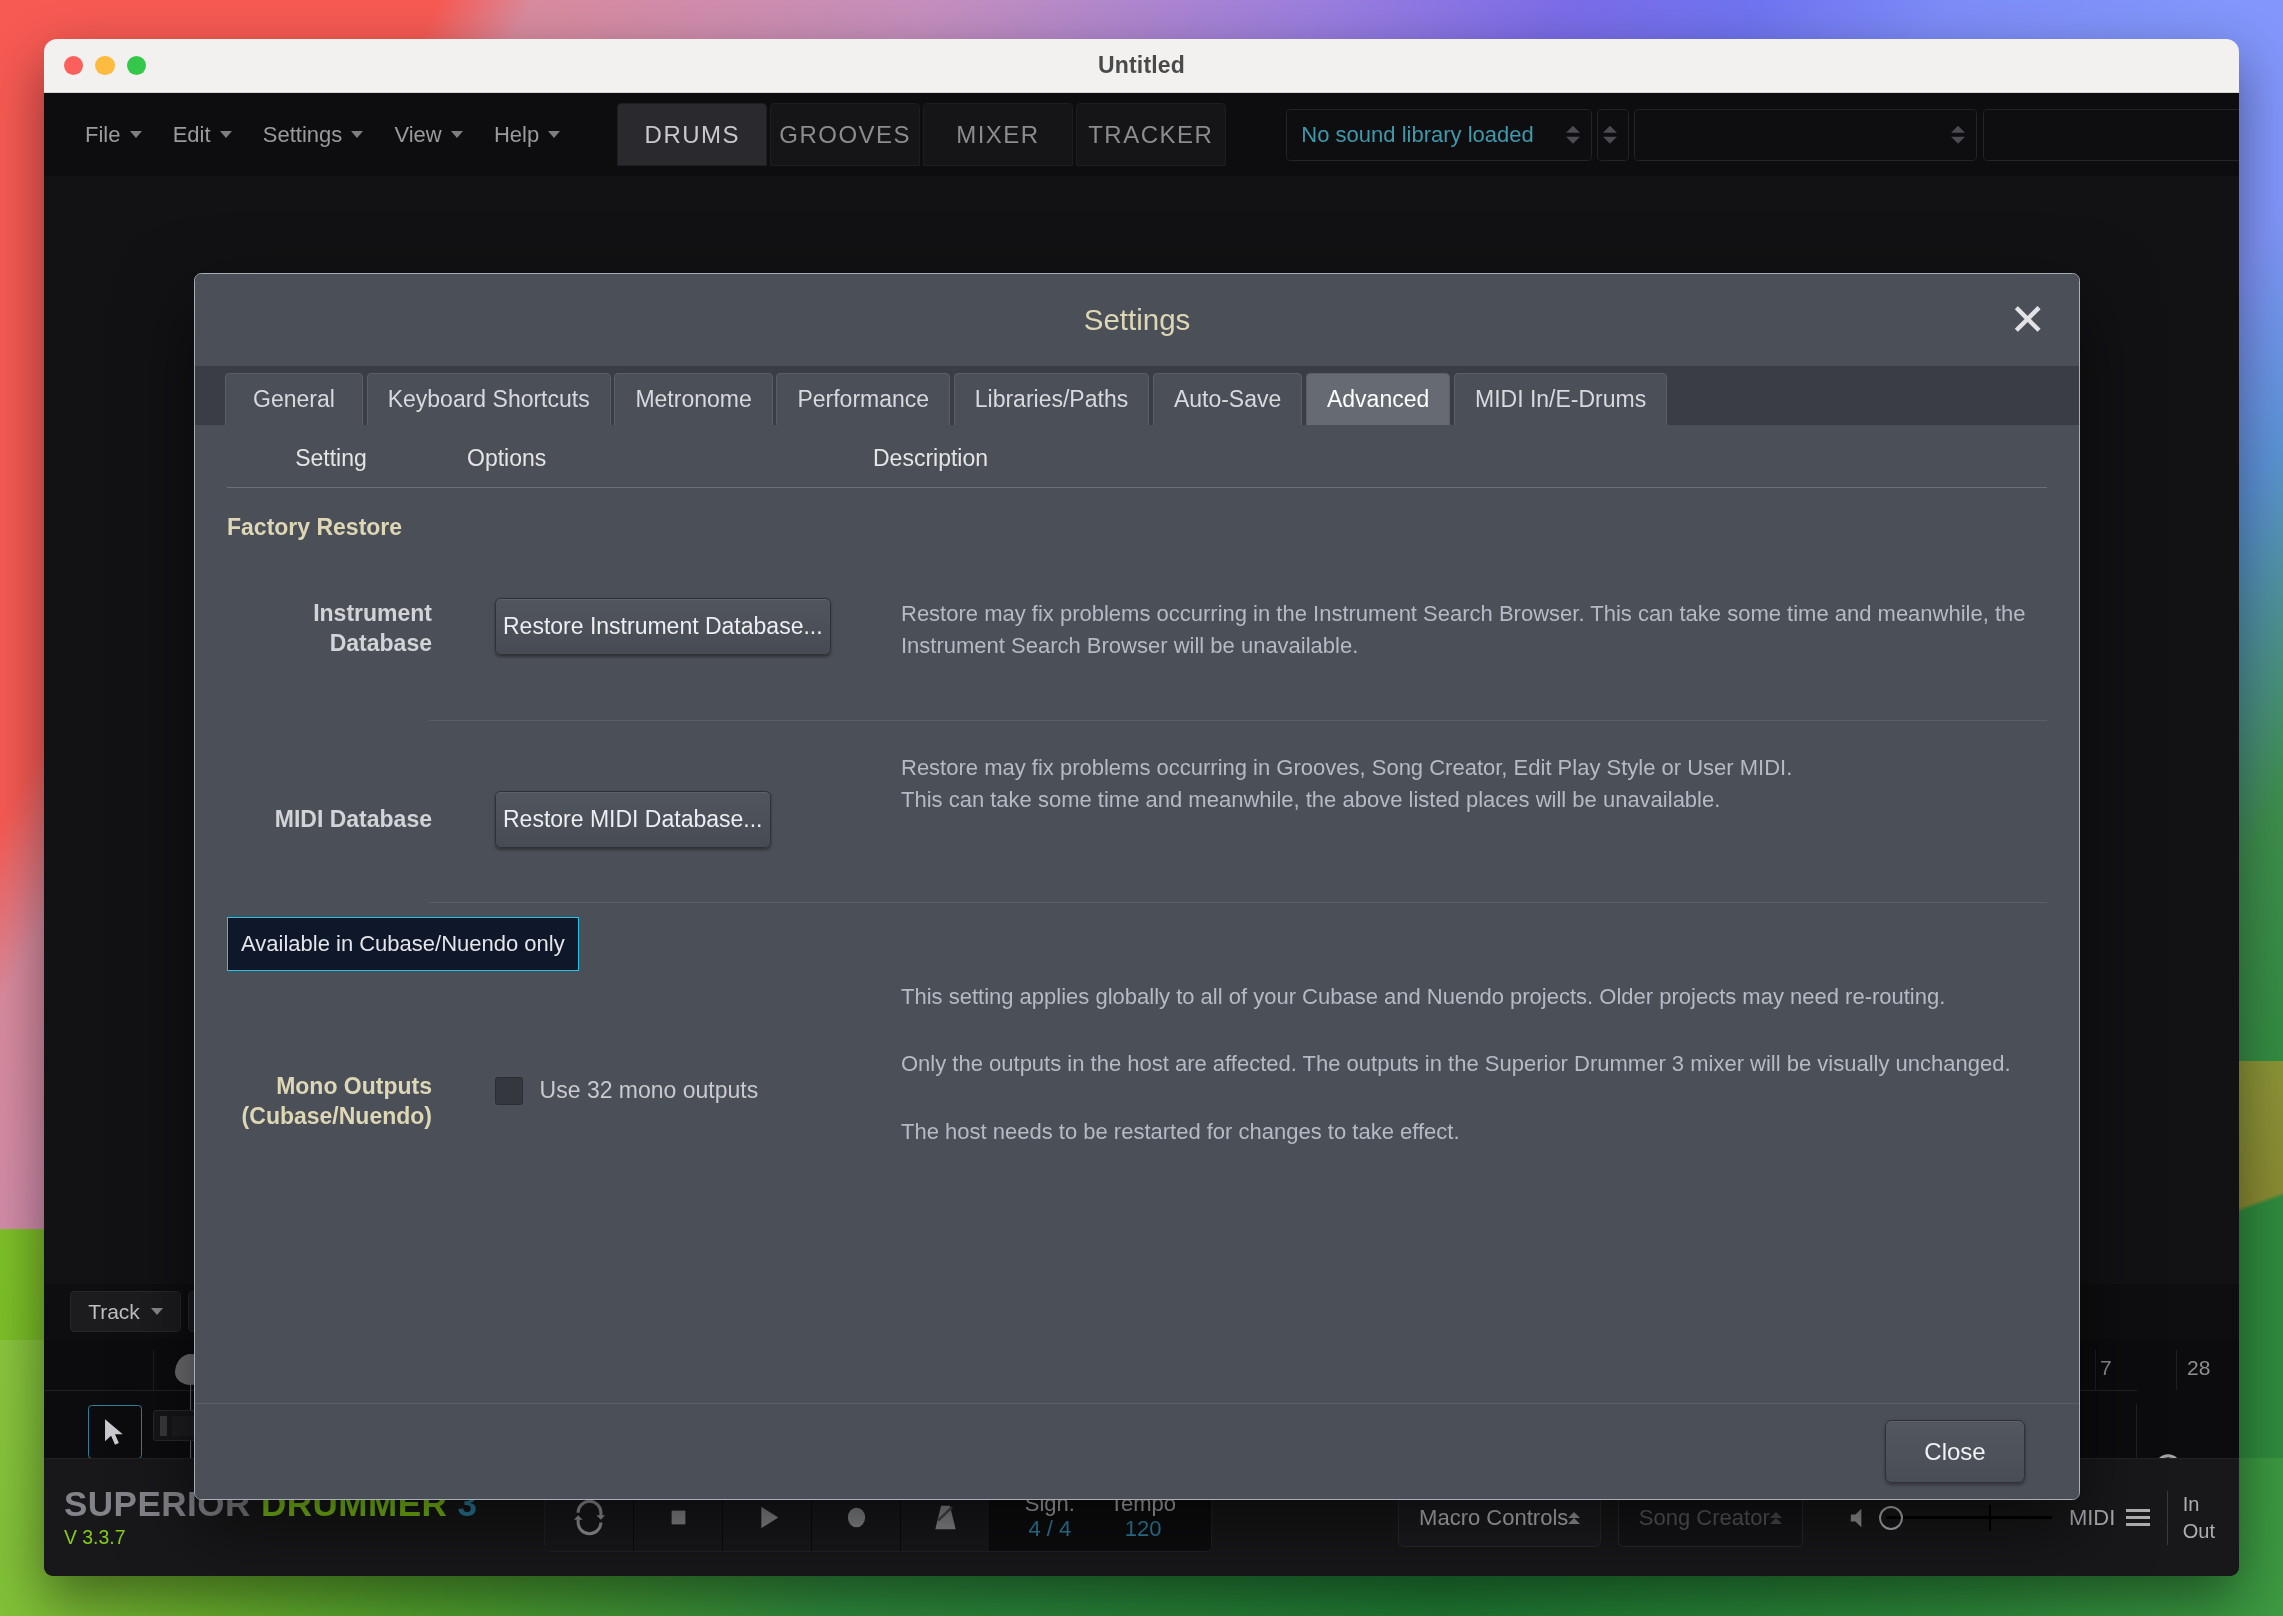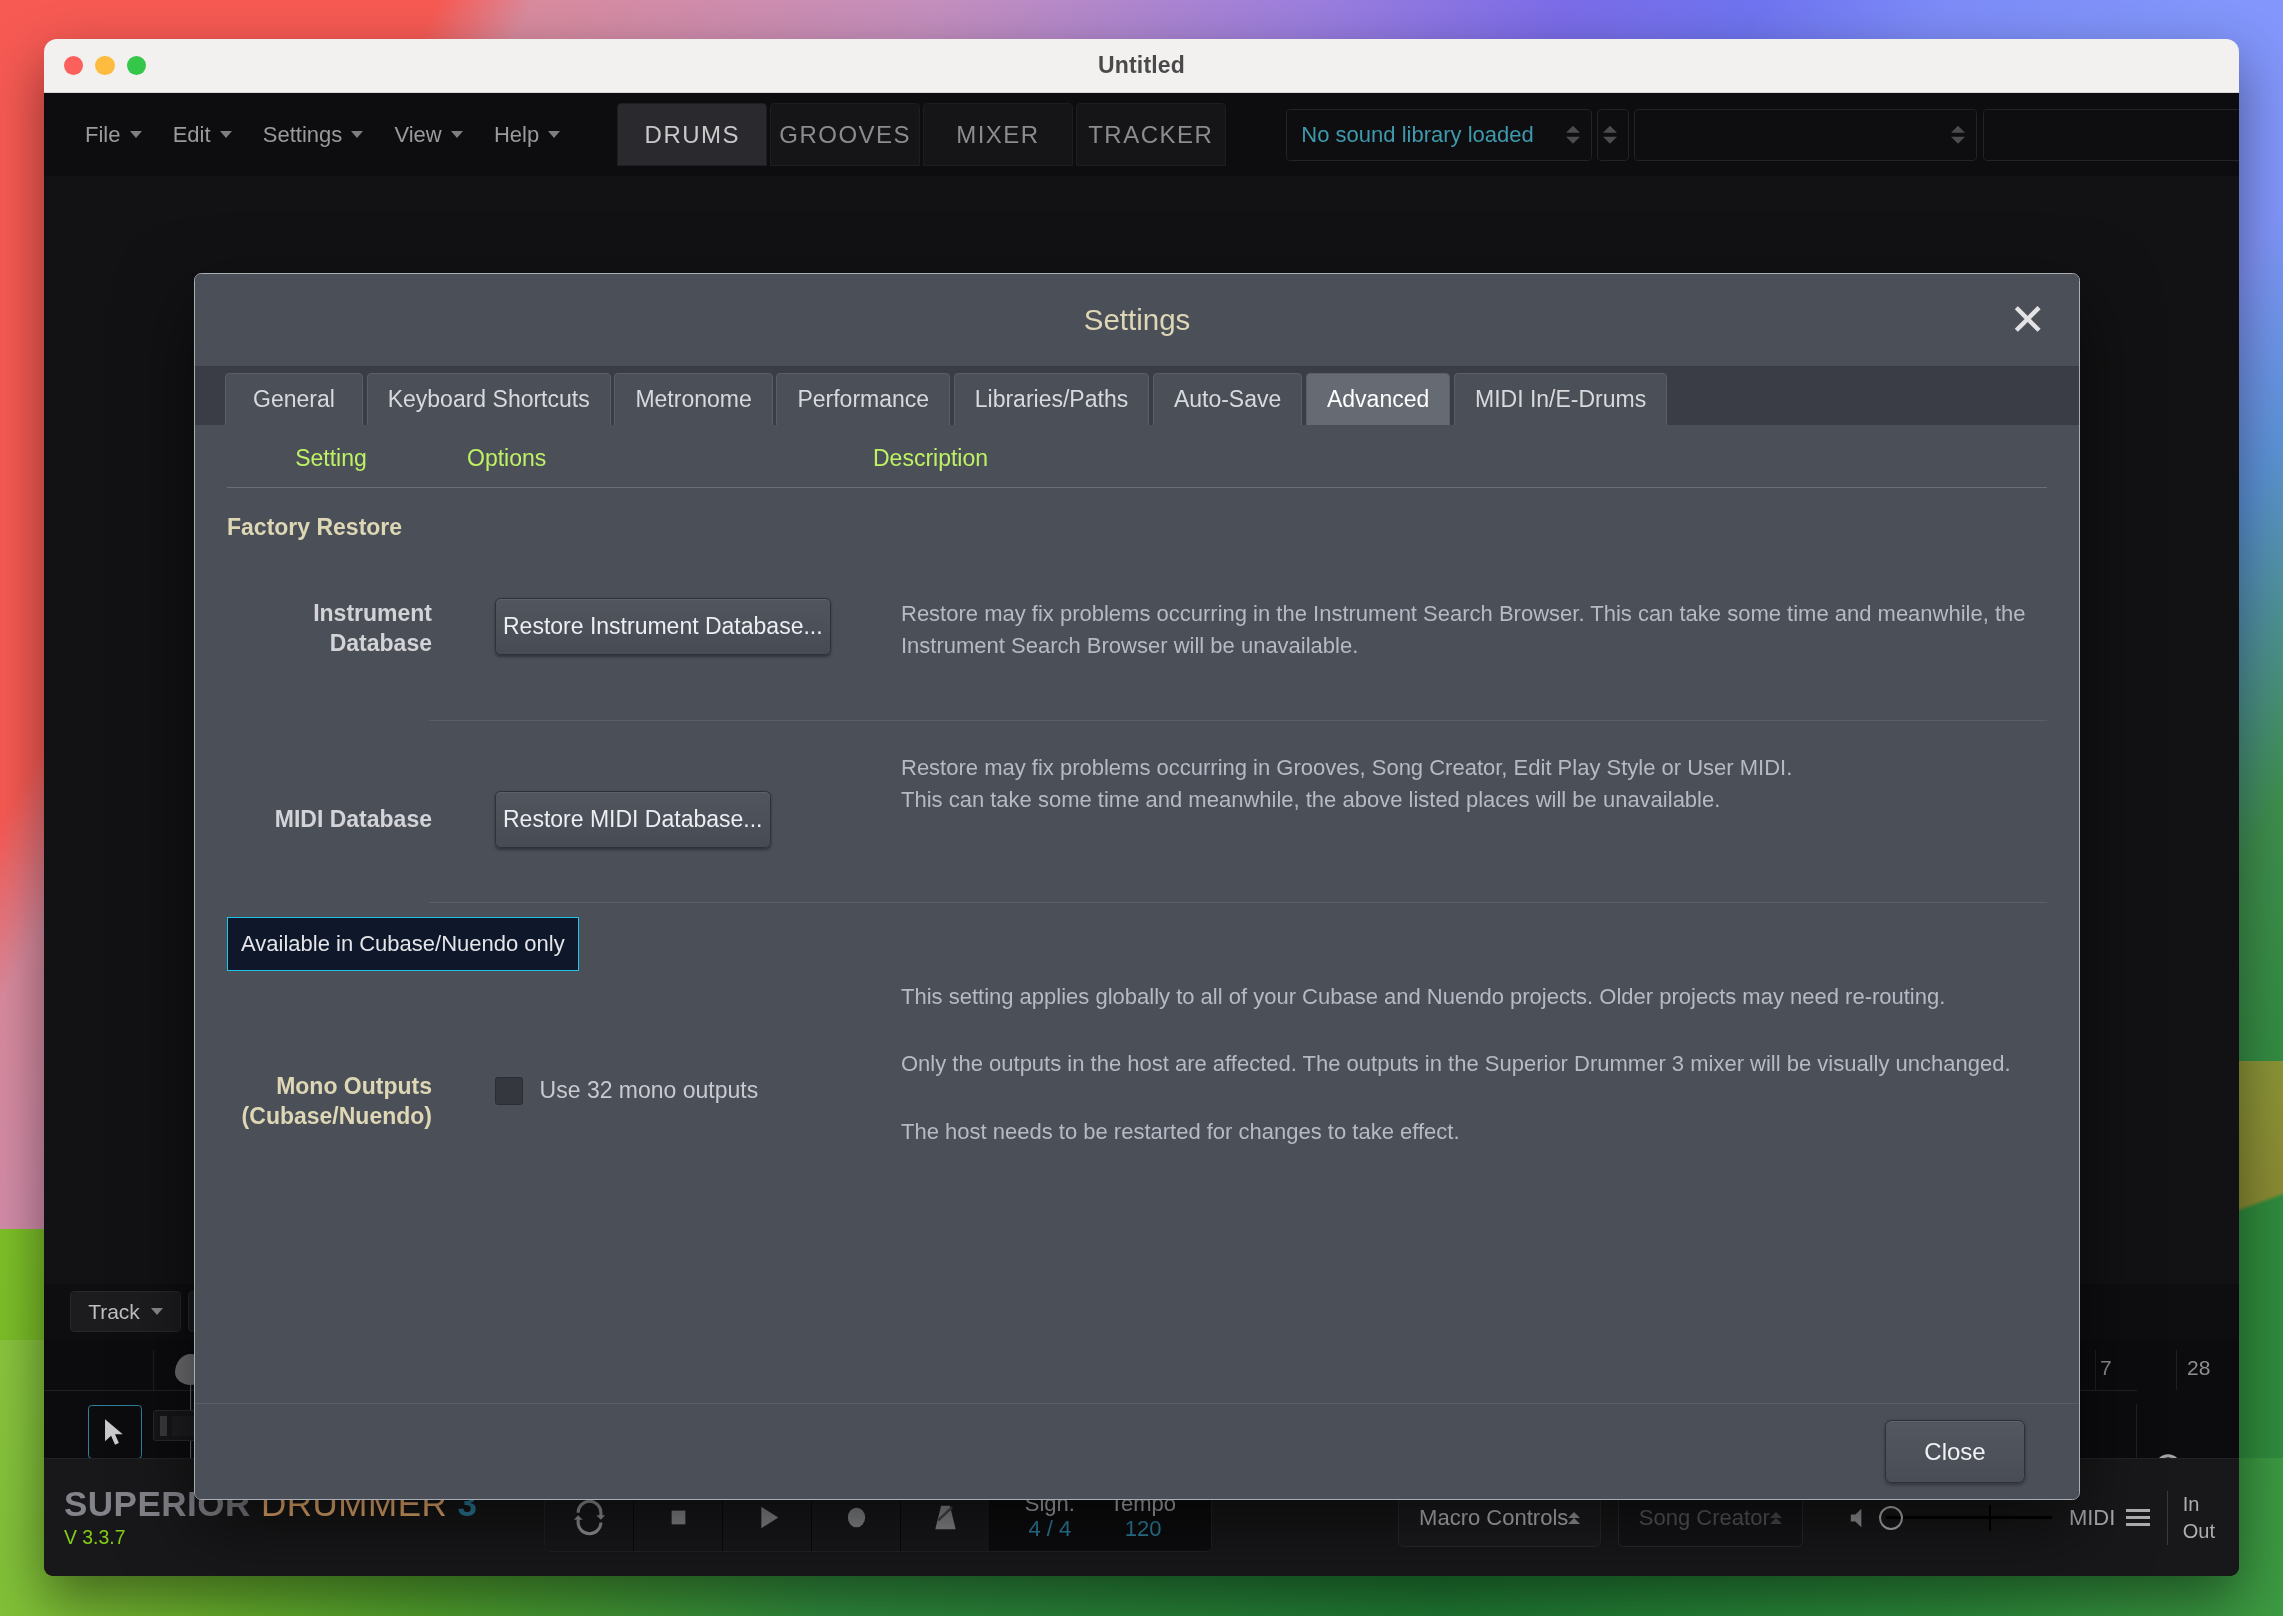--- a/index.html
+++ b/index.html
@@ -171,21 +171,21 @@
   
   #bottombar {
     position:absolute; left:0; right:0; bottom:0; height:118px;
     background:#18181a;
     display:flex; align-items:center;
     border-top:0.9px solid #232326;
   }
   #logo { margin-left: 20px; width: 480px; }
   #logo .l1 { font-size: 35px; letter-spacing: 0.5px; line-height: 1; }
   #logo .sup { color:#83838a; font-weight:bold; }
-  #logo .drum { color:#fdba74; font-weight:normal; }
+  #logo .drum { color:#84cc16; font-weight:bold; }
   #logo .three { color:#2f86a8; font-weight:bold; }
   #logo .ver { color:#84cc16; font-size:19.4px; margin-top:5.5px; }
 
   #transport {
     display:flex; align-items:stretch; height:68px;
     background:#0d0d0f; border:0.9px solid #232326; border-radius:5.5px;
     overflow:hidden;
   }
   .tp-btn {
     width:89px; display:flex; align-items:center; justify-content:center;
@@ -250,21 +250,21 @@
     background:#4b4f58; border:0.9px solid #5a5e67;
     border-bottom:none; border-radius:4.6px 4.6px 0 0;
     display:flex; align-items:center; justify-content:center;
     color:#d8d9dd; font-size:23px; white-space:nowrap;margin-top:20px;
   }
   .stab.active { background:#666a73; color:#ffffff; }
   #dialog-body {
     flex:1; background:#4b4f58; position:relative; overflow:hidden;
   }
   #col-head {
-    display:flex; padding: 20px 0 0 0; color:#bef264; font-size:23px;
+    display:flex; padding: 20px 0 0 0; color:#e5e5e5; font-size:23px;
   }
   #col-head .c-setting { width:272px; text-align:center; }
   #col-head .c-options { width:406px; }
   #col-head .c-desc { flex:1; }
   #head-rule { height:0.9px; background:#6b6f78; margin: 14.8px 32px 0 32px; }
 
   .group-title { color:#ded7b5; font-size:23px; font-weight:bold; padding: 26px 0 0 32px; }
 
   .srow { display:flex; padding-top: 20px; }
   .srow .lbl {

